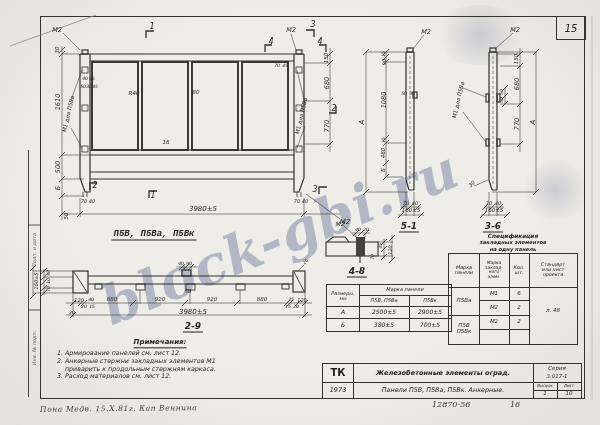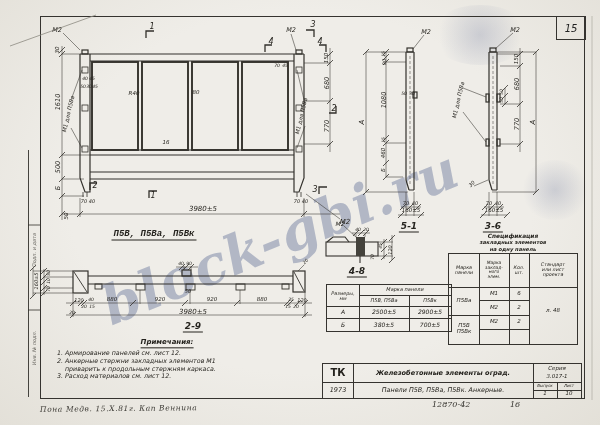--- a/index.html
+++ b/index.html
@@ -333,21 +333,21 @@
     <div class="cell" style="left:70px;top:39.5px;font-size:5.5px;">6</div>
     <div class="cell" style="left:45px;top:53.5px;font-size:5.5px;">М2</div>
     <div class="cell" style="left:70px;top:53.5px;font-size:5.5px;">2</div>
     <div class="cell pre" style="left:15px;top:75px;font-size:5.5px;">П5В
 П5Вк</div>
     <div class="cell" style="left:45px;top:68px;font-size:5.5px;">М2</div>
     <div class="cell" style="left:70px;top:68px;font-size:5.5px;">2</div>
     <div class="cell" style="left:104px;top:57px;font-size:5.5px;">л. 48</div>
   </div>
 
-  <div class="cell" style="left:167px;top:344px;font-size:7px;font-weight:bold;border-bottom:1px solid #26241f;padding-bottom:1px;text-align:right;">Примечания:</div>
+  <div class="cell" style="left:160px;top:344px;font-size:7px;font-weight:bold;border-bottom:1px solid #26241f;padding-bottom:1px;text-align:right;">Примечания:</div>
   <div class="note" style="left:57px;top:349px;">1. Армирование панелей см. лист 12.</div>
   <div class="note" style="left:57px;top:357px;">2. Анкерные стержни закладных элементов М1</div>
   <div class="note" style="left:57px;top:364.5px;">    приварить к продольным стержням каркаса.</div>
   <div class="note" style="left:57px;top:372px;">3. Расход материалов см. лист 12.</div>
 
   <div class="tbl" style="left:322px;top:363px;width:258px;height:34px;border-width:1.3px;">
     <div class="vl" style="left:30px;top:0;height:34px;"></div>
     <div class="vl" style="left:210px;top:0;height:34px;"></div>
     <div class="vl" style="left:234px;top:18px;height:16px;"></div>
     <div class="hl" style="left:0;top:18px;width:258px;"></div>
@@ -357,17 +357,17 @@
     <div class="cell" style="left:234px;top:5px;font-size:5.5px;">Серия</div>
     <div class="cell" style="left:234px;top:13px;font-size:5.5px;">3.017-1</div>
     <div class="cell" style="left:15px;top:26px;font-size:6.5px;">1973</div>
     <div class="cell" style="left:120px;top:26px;font-size:6.4px;">Панели П5В, П5Ва, П5Вк. Анкерные.</div>
     <div class="cell" style="left:222px;top:22px;font-size:4px;">Выпуск</div>
     <div class="cell" style="left:246px;top:22px;font-size:4px;">Лист</div>
     <div class="cell" style="left:222px;top:30px;font-size:5.5px;">1</div>
     <div class="cell" style="left:246px;top:30px;font-size:5.5px;">10</div>
   </div>
 
-  <div class="docnum" style="left:432px;top:400px;">12870-42</div>
+  <div class="docnum" style="left:432px;top:400px;">12870-56</div>
   <div class="docnum" style="left:510px;top:400px;">16</div>
   <div class="hand" style="left:40px;top:404px;">Пона Медв.    15.Х.81г.    Кап Веннина</div>
 
 </div>
 
 </body></html>

